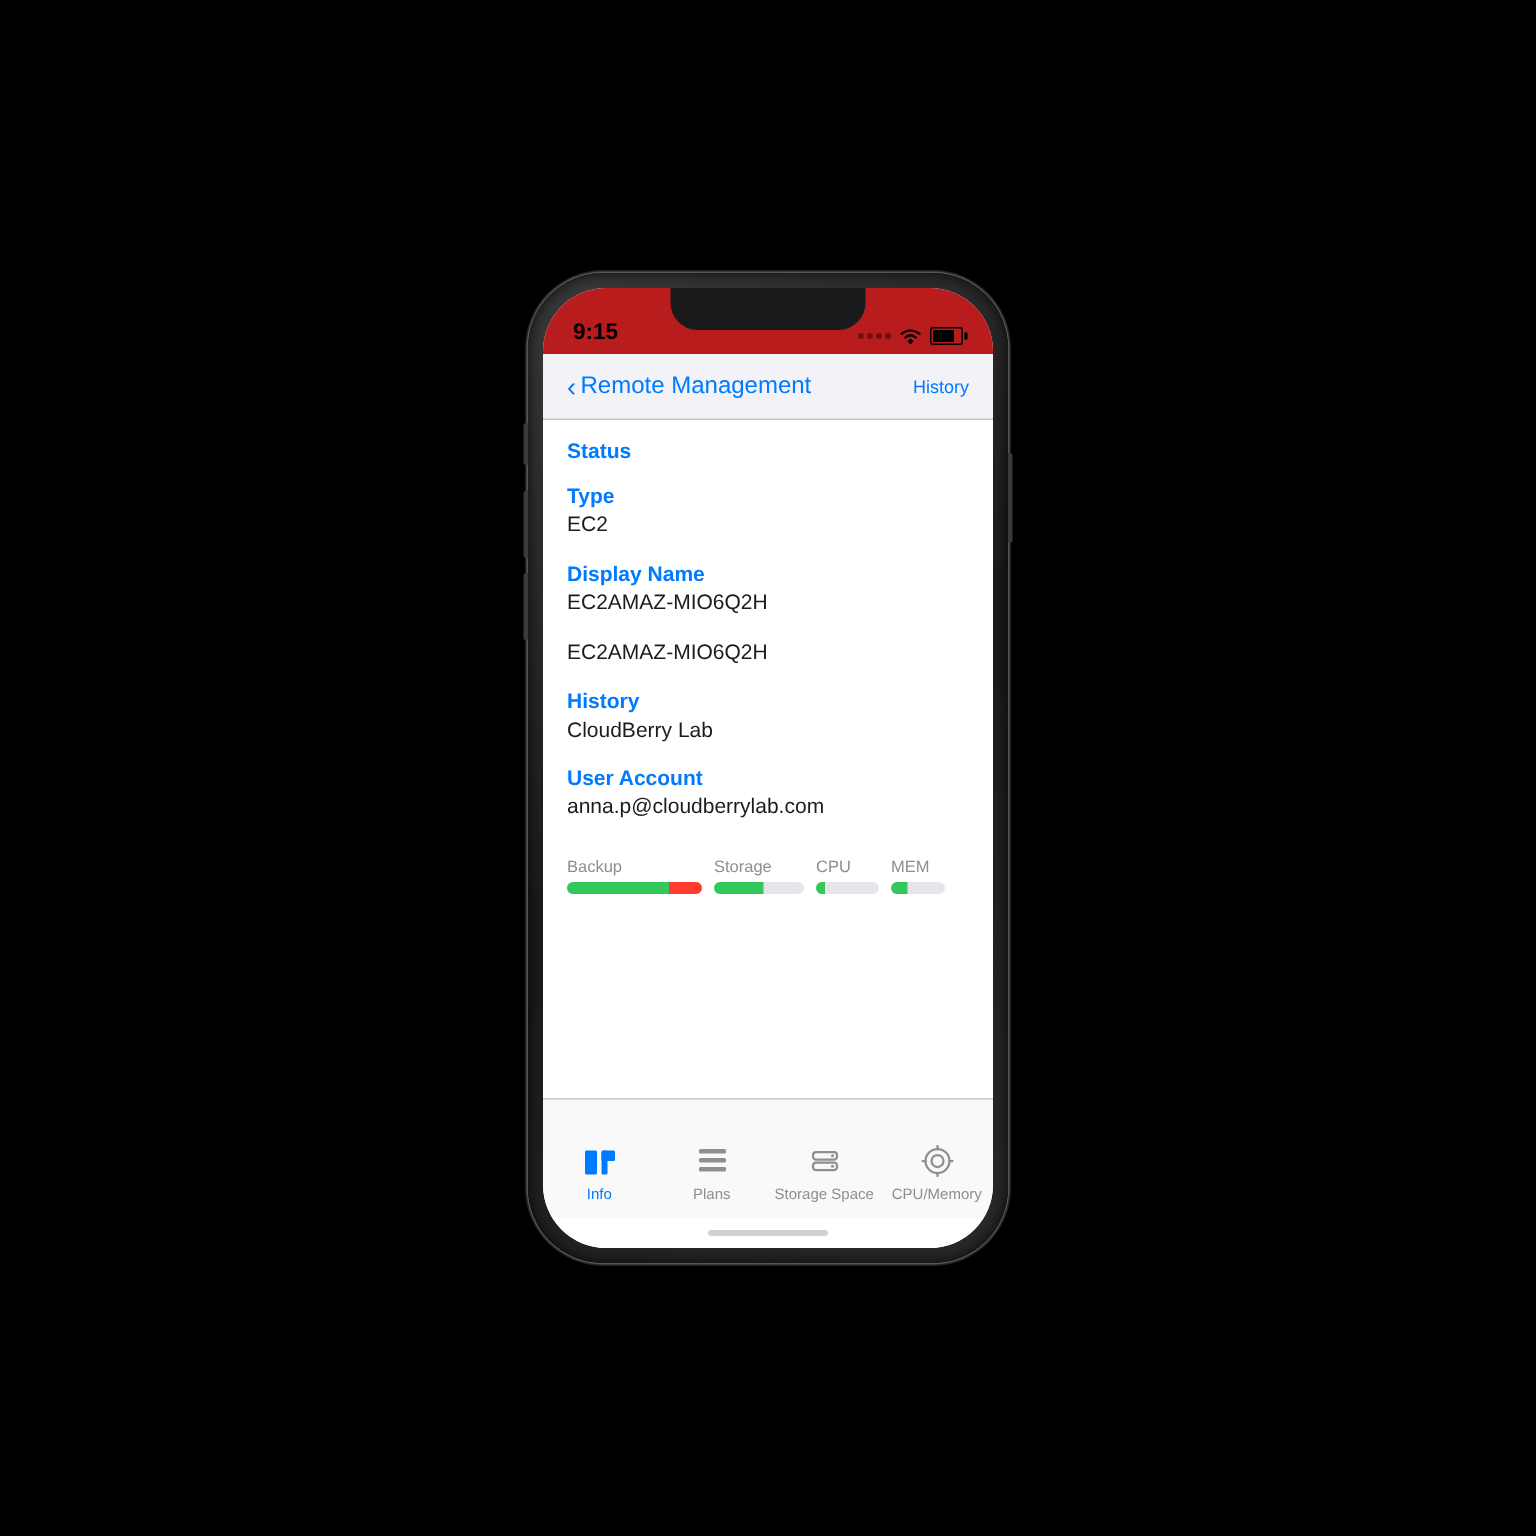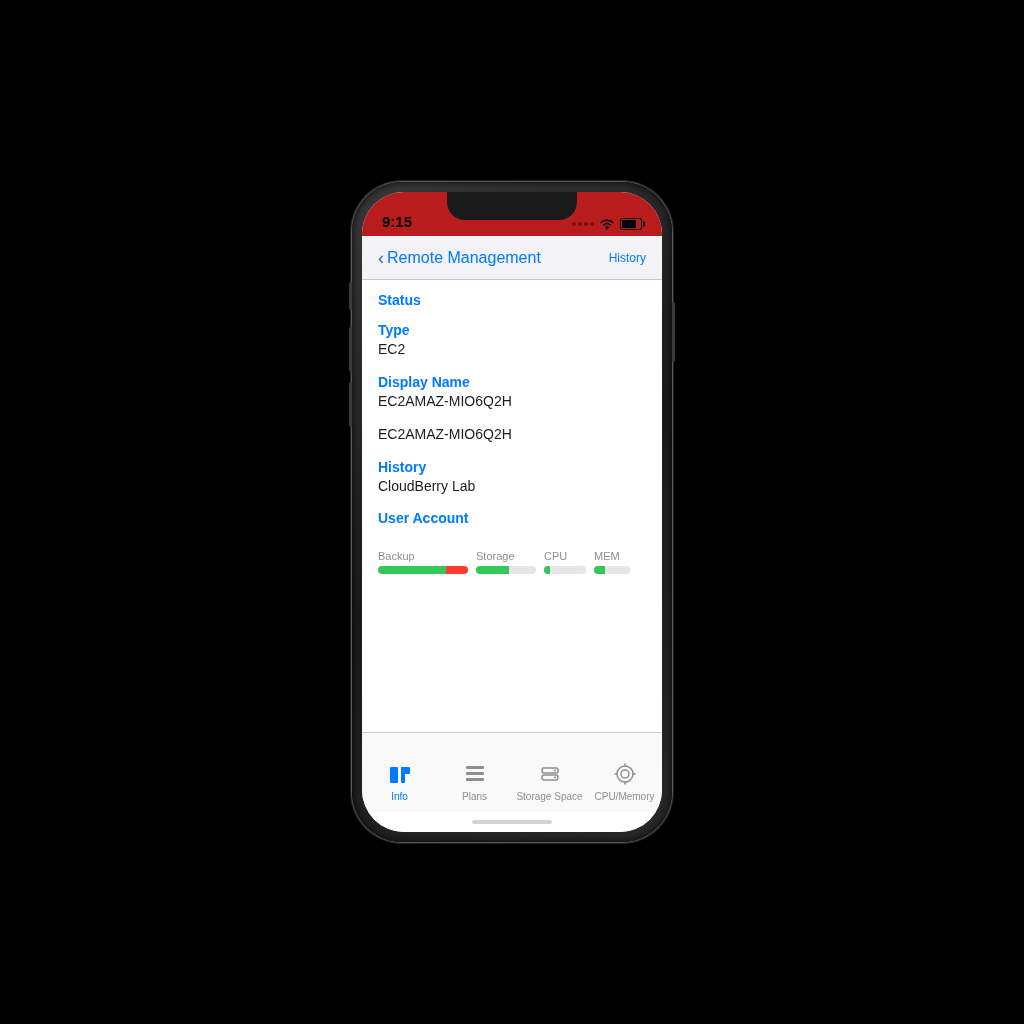--- a/index.html
+++ b/index.html
@@ -392,20 +392,21 @@
         <div class="info-value">EC2AMAZ-MIO6Q2H</div>
       </div>
 
       <div class="info-section">
         <div class="info-label">History</div>
         <div class="info-value">CloudBerry Lab</div>
       </div>
 
       <div class="info-section">
         <div class="info-label">User Account</div>
+        <div class="info-value">anna.p@cloudberrylab.com</div>
       </div>
 
 
       <div class="bars-section">
         <div class="bar-group">
           <span class="bar-label">Backup</span>
           <div class="bar-track bar-backup">
             <div class="bar-fill-green" style="width:75%"></div>
             <div class="bar-fill-red" style="width:25%"></div>
           </div>

